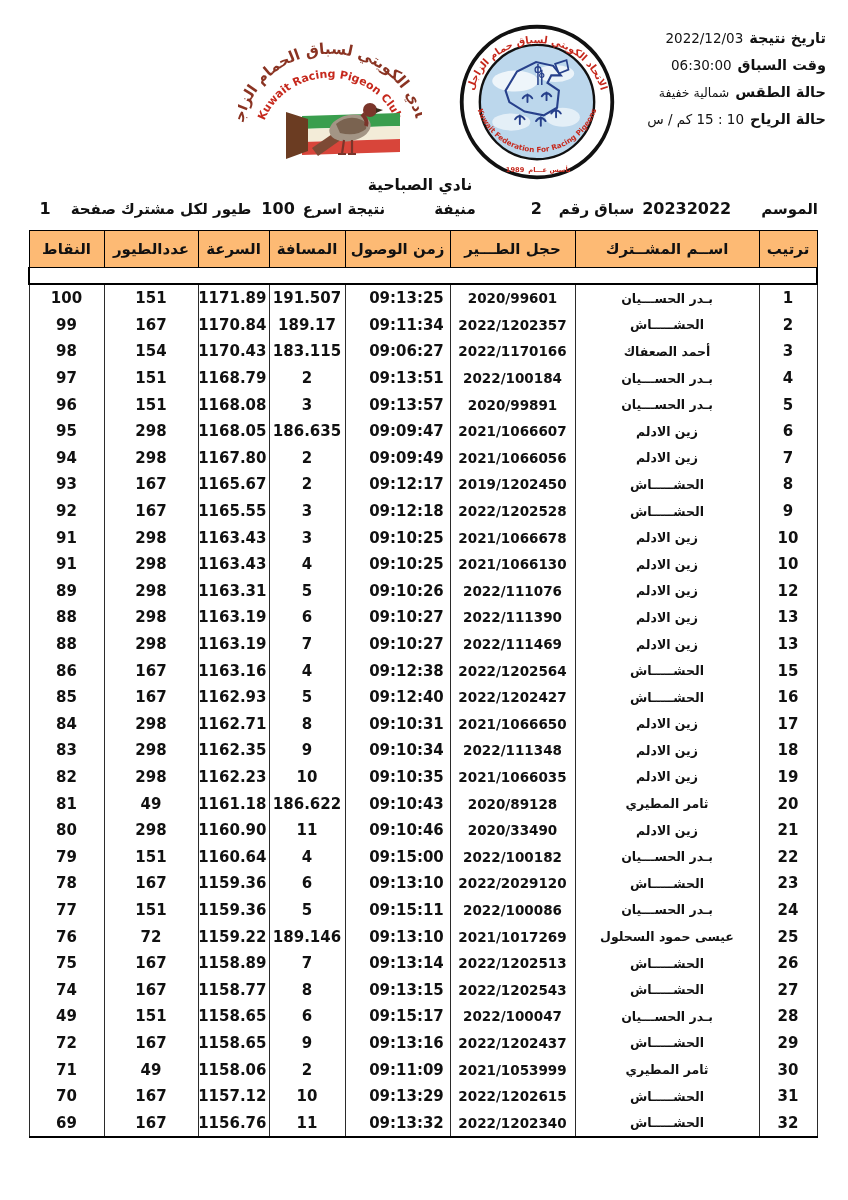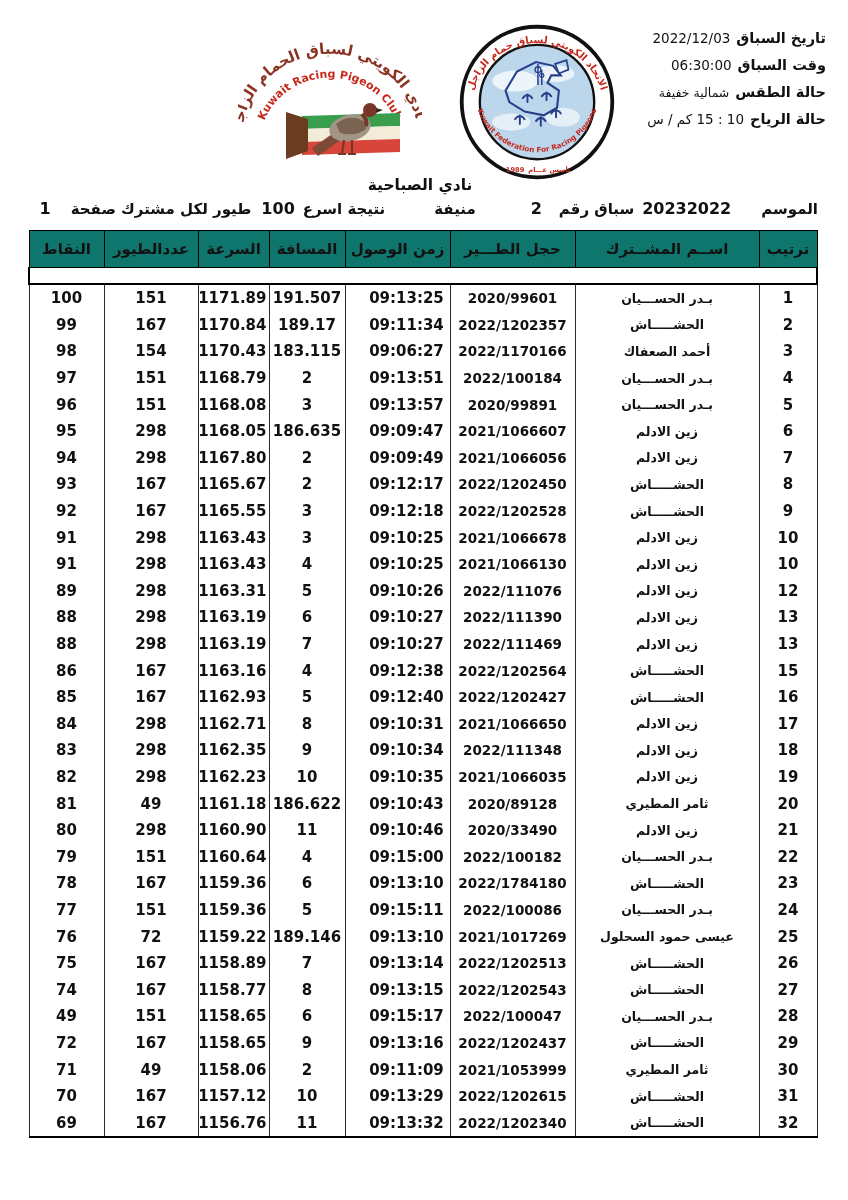--- a/index.html
+++ b/index.html
@@ -22,40 +22,40 @@
   
   .club-name{position:absolute;top:176px;right:8px;left:0;text-align:center;
              font-weight:bold;font-size:15.5px;}
   .meta-line{position:absolute;top:199px;right:30px;left:30px;display:flex;
              align-items:baseline;font-weight:bold;font-size:15px;white-space:nowrap;}
   .meta-line .num{font-size:16px;direction:ltr;unicode-bidi:embed;}
   
   .results{position:absolute;top:230px;right:30px;width:788px;border-collapse:collapse;
            table-layout:fixed;}
   .results th{
-    background:#0f766e;border:1.6px solid #000;font-weight:bold;font-size:15px;
+    background:#fdba74;border:1.6px solid #000;font-weight:bold;font-size:15px;
     height:36px;padding:0 2px;}
   .results td{border-right:1px solid #2b2b2b;border-left:1px solid #2b2b2b;
     padding:0 2px;text-align:center;font-size:15px;font-weight:bold;height:26.6px;
     overflow:hidden;white-space:nowrap;}
   .results .gap-row td{height:11px;border-bottom:2px solid #000;}
   .results tr:last-child td{border-bottom:2px solid #000;}
   .results .col-ring td, td.c-ring{font-weight:bold;font-size:13.5px;direction:ltr;}
   td.c-time{direction:ltr;padding-left:20px;}
   td.c-name{font-size:12.5px;}
   .results tbody tr:first-child td{padding-top:4px;}
 </style>
 </head>
 <body>
 
 <div class="top-header">
 
   <div class="race-info">
     <div class="row">
-      <span class="lbl">تاريخ السباق</span>
+      <span class="lbl">تاريخ نتيجة</span>
       <span class="val">2022/12/03</span>
     </div>
     <div class="row">
       <span class="lbl">وقت السباق</span>
       <span class="val">06:30:00</span>
     </div>
     <div class="row">
       <span class="lbl">حالة الطقس</span>
       <span class="val" style="direction:rtl;font-size:12.5px">شمالية خفيفة</span>
     </div>
@@ -247,21 +247,21 @@
       <td class="c-ring">2021/1066056</td>
       <td class="c-time">09:09:49</td>
       <td class="c-dist">2</td>
       <td class="c-speed">1167.80</td>
       <td class="c-birds">298</td>
       <td class="c-points">94</td>
     </tr>
       <tr>
       <td class="c-rank">8</td>
       <td class="c-name">الحشـــــاش</td>
-      <td class="c-ring">2022/1202450</td>
+      <td class="c-ring">2019/1202450</td>
       <td class="c-time">09:12:17</td>
       <td class="c-dist">2</td>
       <td class="c-speed">1165.67</td>
       <td class="c-birds">167</td>
       <td class="c-points">93</td>
     </tr>
       <tr>
       <td class="c-rank">9</td>
       <td class="c-name">الحشـــــاش</td>
       <td class="c-ring">2022/1202528</td>
@@ -397,21 +397,21 @@
       <td class="c-ring">2022/100182</td>
       <td class="c-time">09:15:00</td>
       <td class="c-dist">4</td>
       <td class="c-speed">1160.64</td>
       <td class="c-birds">151</td>
       <td class="c-points">79</td>
     </tr>
       <tr>
       <td class="c-rank">23</td>
       <td class="c-name">الحشـــــاش</td>
-      <td class="c-ring">2022/1784180</td>
+      <td class="c-ring">2022/2029120</td>
       <td class="c-time">09:13:10</td>
       <td class="c-dist">6</td>
       <td class="c-speed">1159.36</td>
       <td class="c-birds">167</td>
       <td class="c-points">78</td>
     </tr>
       <tr>
       <td class="c-rank">24</td>
       <td class="c-name">بـدر الحســـيان</td>
       <td class="c-ring">2022/100086</td>

